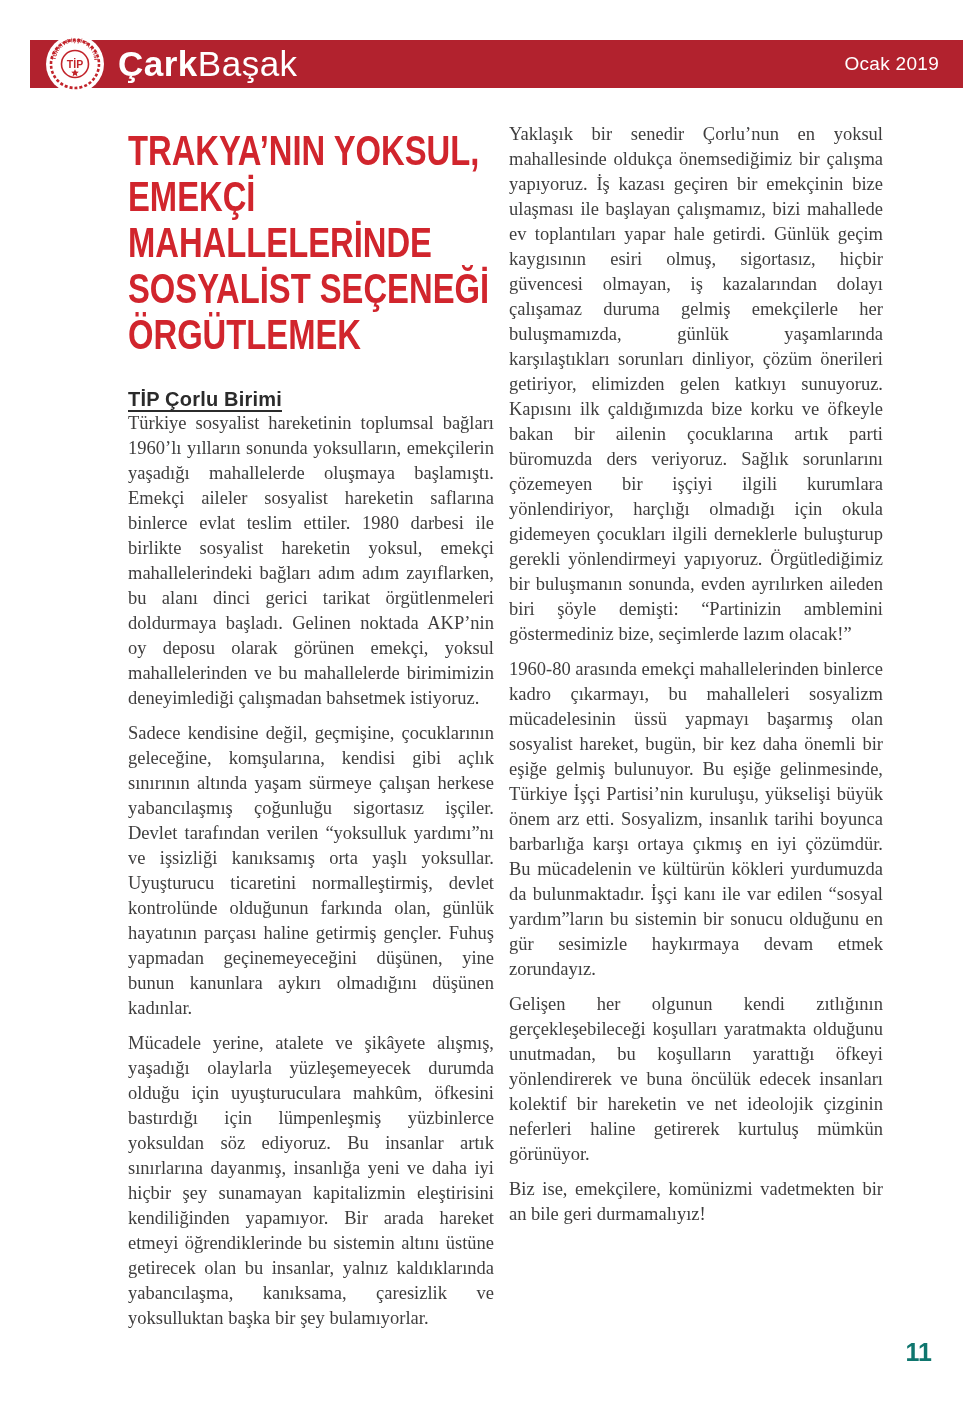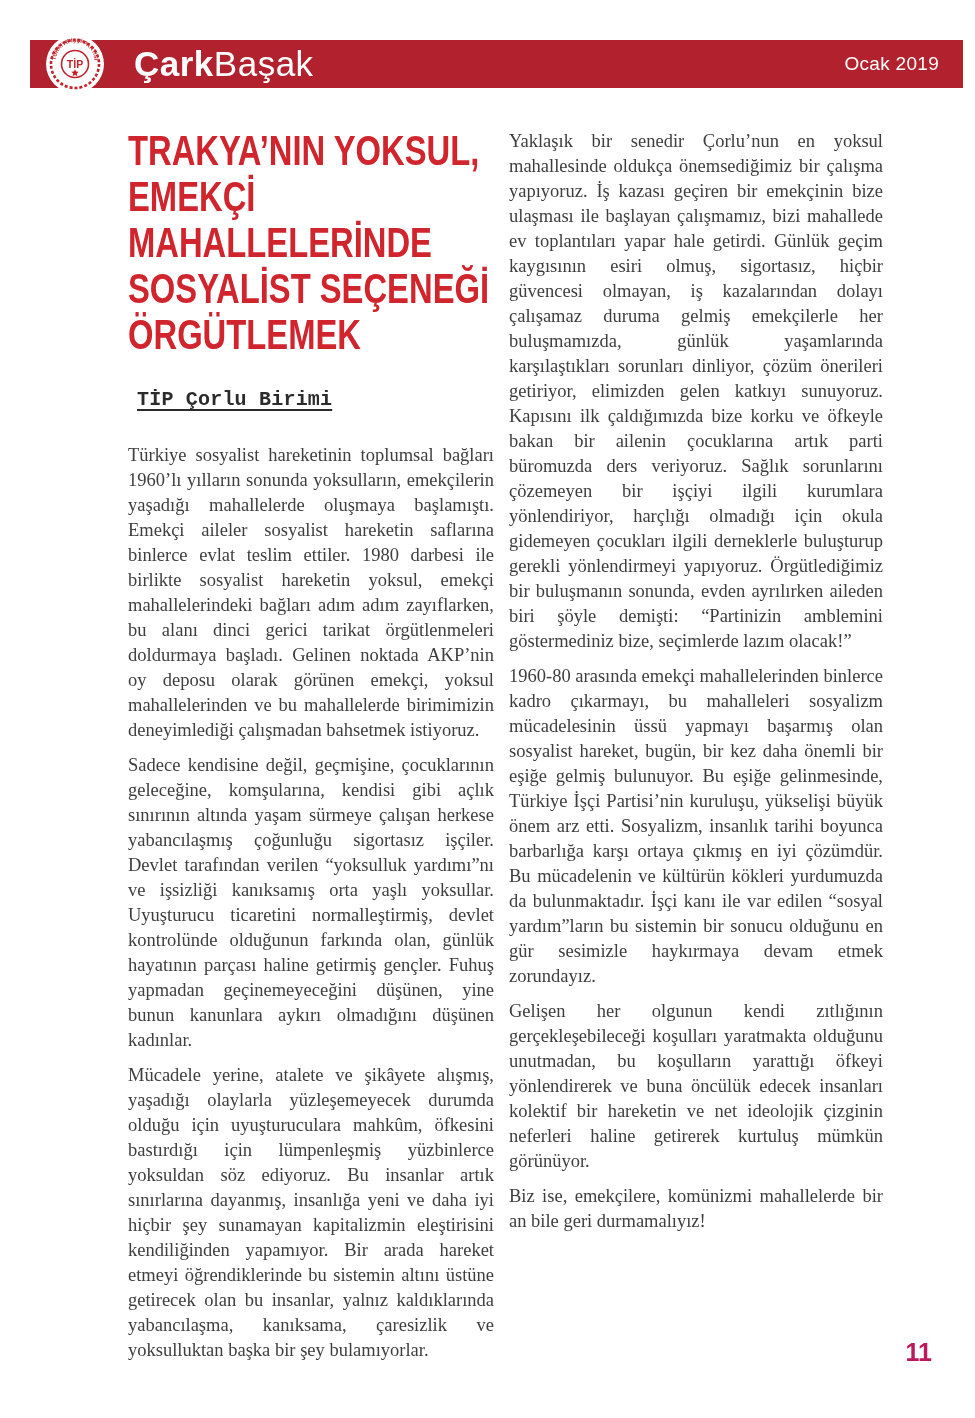--- a/index.html
+++ b/index.html
@@ -37,87 +37,86 @@
     left: 88px;
     top: 0;
     height: 48px;
     line-height: 47px;
     font-family: "Liberation Sans", sans-serif;
     font-size: 35px;
     color: #ffffff;
     letter-spacing: 0.5px;
     white-space: nowrap;
   }
-  .masthead .bold { font-weight: 700; margin-left: 16px; }
+  .masthead .bold { font-weight: 700; }
   .masthead .light { font-weight: 400; }
   .issue {
     position: absolute;
     right: 24px;
     top: 0;
     height: 48px;
     line-height: 48px;
     font-family: "Liberation Sans", sans-serif;
     font-size: 19px;
     color: #ffffff;
     letter-spacing: 0.3px;
     margin-left: 19px;
   }
 
   
   .col {
     position: absolute;
     color: #3F3E3E;
   }
   .col-left  { left: 128px; top: 128px; width: 366px; }
-  .col-right { left: 509px; top: 129px; width: 374px; }
+  .col-right { left: 509px; top: 122px; width: 374px; }
 
   .title {
     margin: 0;
     font-family: "Liberation Sans", sans-serif;
     font-weight: 700;
     font-size: 42px;
     line-height: 46px;
     color: #D1252D;
     white-space: pre-line;
     width: 470px;
     transform: scaleX(0.78);
     transform-origin: 0 0;
     letter-spacing: 0px;
   }
   .byline {
     margin-top: 30px;
-    font-family: Liberation Mono, monospace;
+    font-family: Liberation Sans, sans-serif;
     font-weight: 700;
     font-size: 20px;
     color: #2B2B2B;
     text-decoration: underline;
     text-decoration-thickness: 2px;
     text-underline-offset: 4px;
     letter-spacing: 0.2px;
-    margin-left: 9px;
   }
   .body-text p {
     margin: 0 0 10px 0;
     font-family: "Liberation Serif", serif;
     font-size: 18.5px;
     line-height: 25px;
     text-align: justify;
     color: #3F3E3E;
   }
-  .col-left .body-text { margin-top: 32px; }
+  .col-left .body-text { }
 
   
   .pagenum {
     position: absolute;
     right: 43px;
     top: 1338px;
     font-family: "Liberation Sans", sans-serif;
     font-weight: 700;
     font-size: 25px;
-    color: #be185d;
+    color: #0f766e;
   }
 </style>
 </head>
 <body>
 
 <div class="page">
 
   <header class="topbar">
     <div class="logo">
       <svg width="58" height="58" viewBox="0 0 58 58" aria-hidden="true">
@@ -149,19 +148,19 @@
       <p>Sadece kendisine değil, geçmişine, çocuklarının geleceğine, komşularına, kendisi gibi açlık sınırının altında yaşam sürmeye çalışan herkese yabancılaşmış çoğunluğu sigortasız işçiler. Devlet tarafından verilen “yoksulluk yardımı”nı ve işsizliği kanıksamış orta yaşlı yoksullar. Uyuşturucu ticaretini normalleştirmiş, devlet kontrolünde olduğunun farkında olan, günlük hayatının parçası haline getirmiş gençler. Fuhuş yapmadan geçinemeyeceğini düşünen, yine bunun kanunlara aykırı olmadığını düşünen kadınlar.</p>
       <p>Mücadele yerine, atalete ve şikâyete alışmış, yaşadığı olaylarla yüzleşemeyecek durumda olduğu için uyuşturuculara mahkûm, öfkesini bastırdığı için lümpenleşmiş yüzbinlerce yoksuldan söz ediyoruz. Bu insanlar artık sınırlarına dayanmış, insanlığa yeni ve daha iyi hiçbir şey sunamayan kapitalizmin eleştirisini kendiliğinden yapamıyor. Bir arada hareket etmeyi öğrendiklerinde bu sistemin altını üstüne getirecek olan bu insanlar, yalnız kaldıklarında yabancılaşma, kanıksama, çaresizlik ve yoksulluktan başka bir şey bulamıyorlar.</p>
     </div>
   </section>
 
   <section class="col col-right">
     <div class="body-text">
       <p>Yaklaşık bir senedir Çorlu’nun en yoksul mahallesinde oldukça önemsediğimiz bir çalışma yapıyoruz. İş kazası geçiren bir emekçinin bize ulaşması ile başlayan çalışmamız, bizi mahallede ev toplantıları yapar hale getirdi. Günlük geçim kaygısının esiri olmuş, sigortasız, hiçbir güvencesi olmayan, iş kazalarından dolayı çalışamaz duruma gelmiş emekçilerle her buluşmamızda, günlük yaşamlarında karşılaştıkları sorunları dinliyor, çözüm önerileri getiriyor, elimizden gelen katkıyı sunuyoruz. Kapısını ilk çaldığımızda bize korku ve öfkeyle bakan bir ailenin çocuklarına artık parti büromuzda ders veriyoruz. Sağlık sorunlarını çözemeyen bir işçiyi ilgili kurumlara yönlendiriyor, harçlığı olmadığı için okula gidemeyen çocukları ilgili derneklerle buluşturup gerekli yönlendirmeyi yapıyoruz. Örgütlediğimiz bir buluşmanın sonunda, evden ayrılırken aileden biri şöyle demişti: “Partinizin amblemini göstermediniz bize, seçimlerde lazım olacak!”</p>
       <p>1960-80 arasında emekçi mahallelerinden binlerce kadro çıkarmayı, bu mahalleleri sosyalizm mücadelesinin üssü yapmayı başarmış olan sosyalist hareket, bugün, bir kez daha önemli bir eşiğe gelmiş bulunuyor. Bu eşiğe gelinmesinde, Türkiye İşçi Partisi’nin kuruluşu, yükselişi büyük önem arz etti. Sosyalizm, insanlık tarihi boyunca barbarlığa karşı ortaya çıkmış en iyi çözümdür. Bu mücadelenin ve kültürün kökleri yurdumuzda da bulunmaktadır. İşçi kanı ile var edilen “sosyal yardım”ların bu sistemin bir sonucu olduğunu en gür sesimizle haykırmaya devam etmek zorundayız.</p>
       <p>Gelişen her olgunun kendi zıtlığının gerçekleşebileceği koşulları yaratmakta olduğunu unutmadan, bu koşulların yarattığı öfkeyi yönlendirerek ve buna öncülük edecek insanları kolektif bir hareketin ve net ideolojik çizginin neferleri haline getirerek kurtuluş mümkün görünüyor.</p>
-      <p>Biz ise, emekçilere, komünizmi mahallelerde bir an bile geri durmamalıyız!</p>
+      <p>Biz ise, emekçilere, komünizmi vadetmekten bir an bile geri durmamalıyız!</p>
     </div>
   </section>
 
   <div class="pagenum">11</div>
 
 </div>
 
 </body></html>

